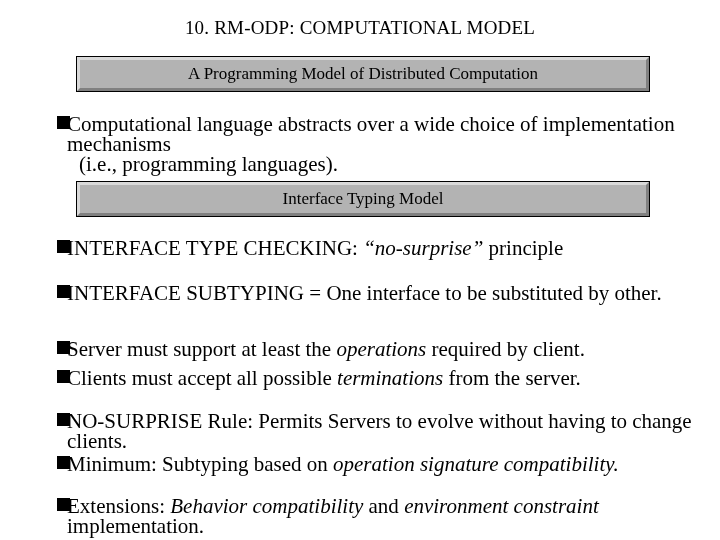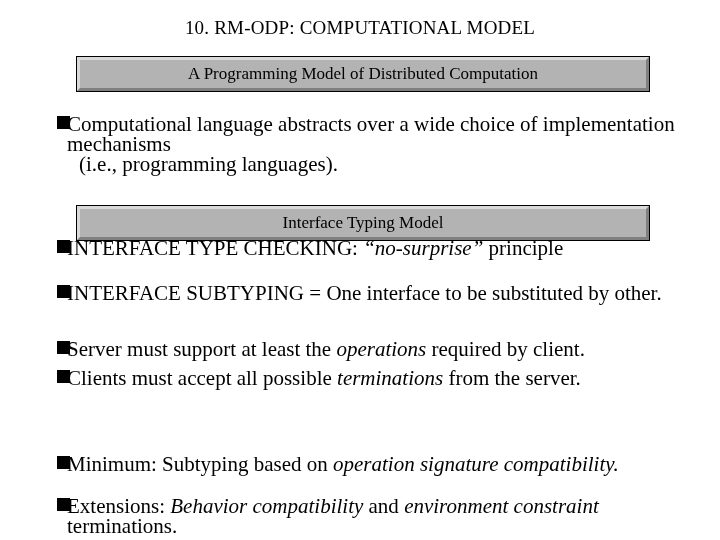--- a/index.html
+++ b/index.html
@@ -68,21 +68,20 @@
     left: 76px;
     top: 56px;
     width: 574px;
     height: 36px;
   }
   #box-interface-typing {
     left: 76px;
     top: 181px;
     width: 574px;
     height: 36px;
-    margin-top: 24px;
   }
 
   
   .bullet-row {
     position: absolute;
     left: 57px;
     width: 650px;
     font-size: 21px;
     line-height: 20px;
   }
@@ -170,26 +169,30 @@
   <div class="bullet-row" id="bullet-server">
     <span class="bullet-glyph"></span>
     <span class="bullet-text"><span>Server must support at least the </span><em>operations</em><span> required by client.</span></span>
   </div>
 
   <div class="bullet-row" id="bullet-clients">
     <span class="bullet-glyph"></span>
     <span class="bullet-text"><span>Clients must accept all possible </span><em>terminations</em><span> from the server.</span></span>
   </div>
 
+  <div class="bullet-row" id="bullet-no-surprise">
+    <span class="bullet-glyph"></span>
+    <span class="bullet-text"><span>NO-SURPRISE Rule: Permits Servers to evolve without having to change clients.</span><em></em><span></span></span>
+  </div>
 
   <div class="bullet-row" id="bullet-minimum">
     <span class="bullet-glyph"></span>
     <span class="bullet-text"><span>Minimum: Subtyping based on </span><em>operation signature compatibility.</em><span></span></span>
   </div>
 
   <div class="bullet-row" id="bullet-extensions">
     <span class="bullet-glyph"></span>
-    <span class="bullet-text"><span>Extensions: </span><em>Behavior compatibility</em><span> and </span><em>environment constraint</em><span> terminations.</span></span>
+    <span class="bullet-text"><span>Extensions: </span><em>Behavior compatibility</em><span> and </span><em>environment constraint</em><span> implementation.</span></span>
   </div>
 
   <div class="page-number">46</div>
 
 </div>
 
 </body></html>

